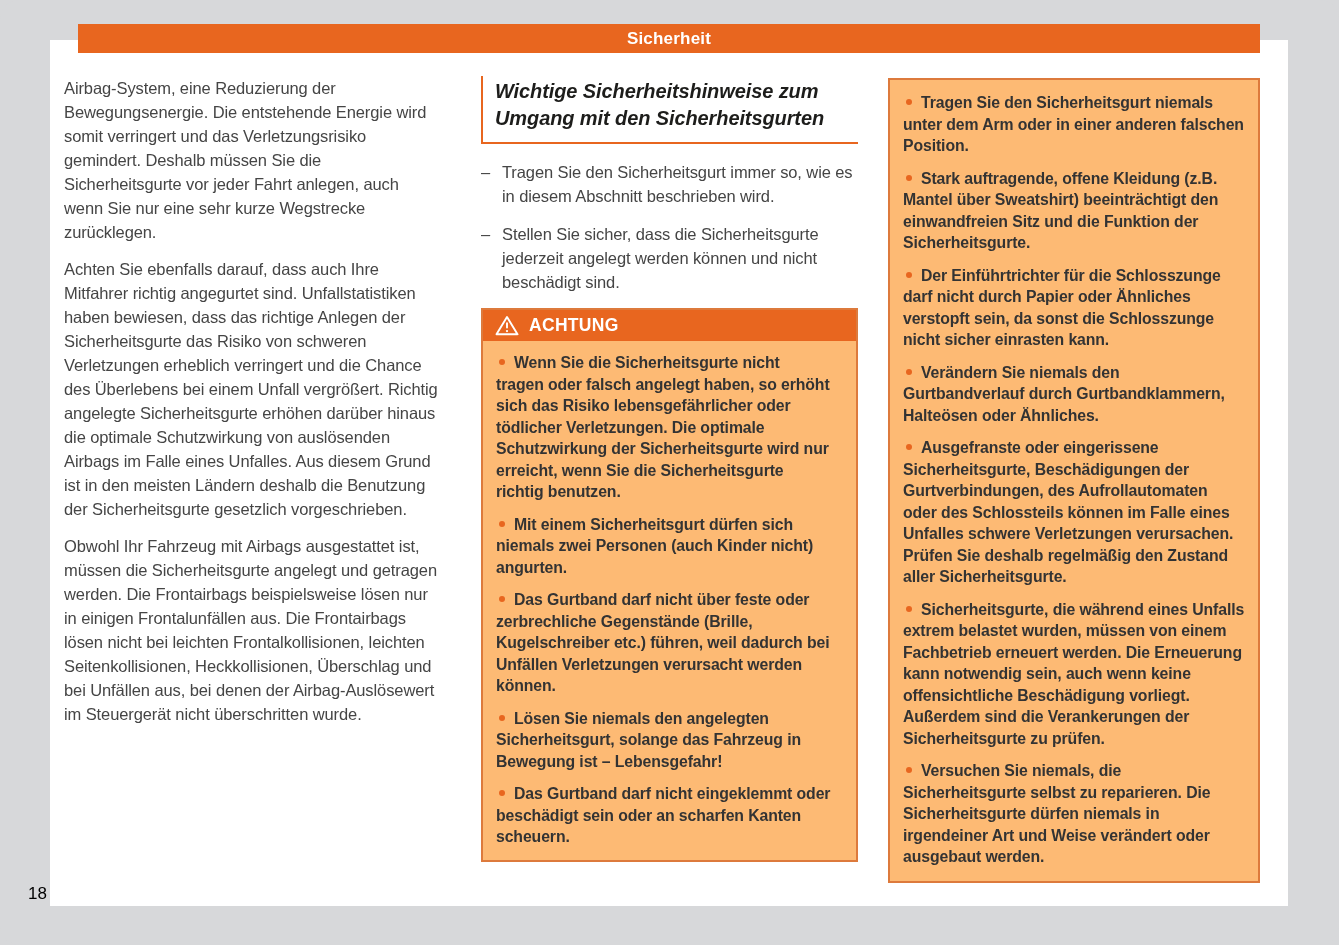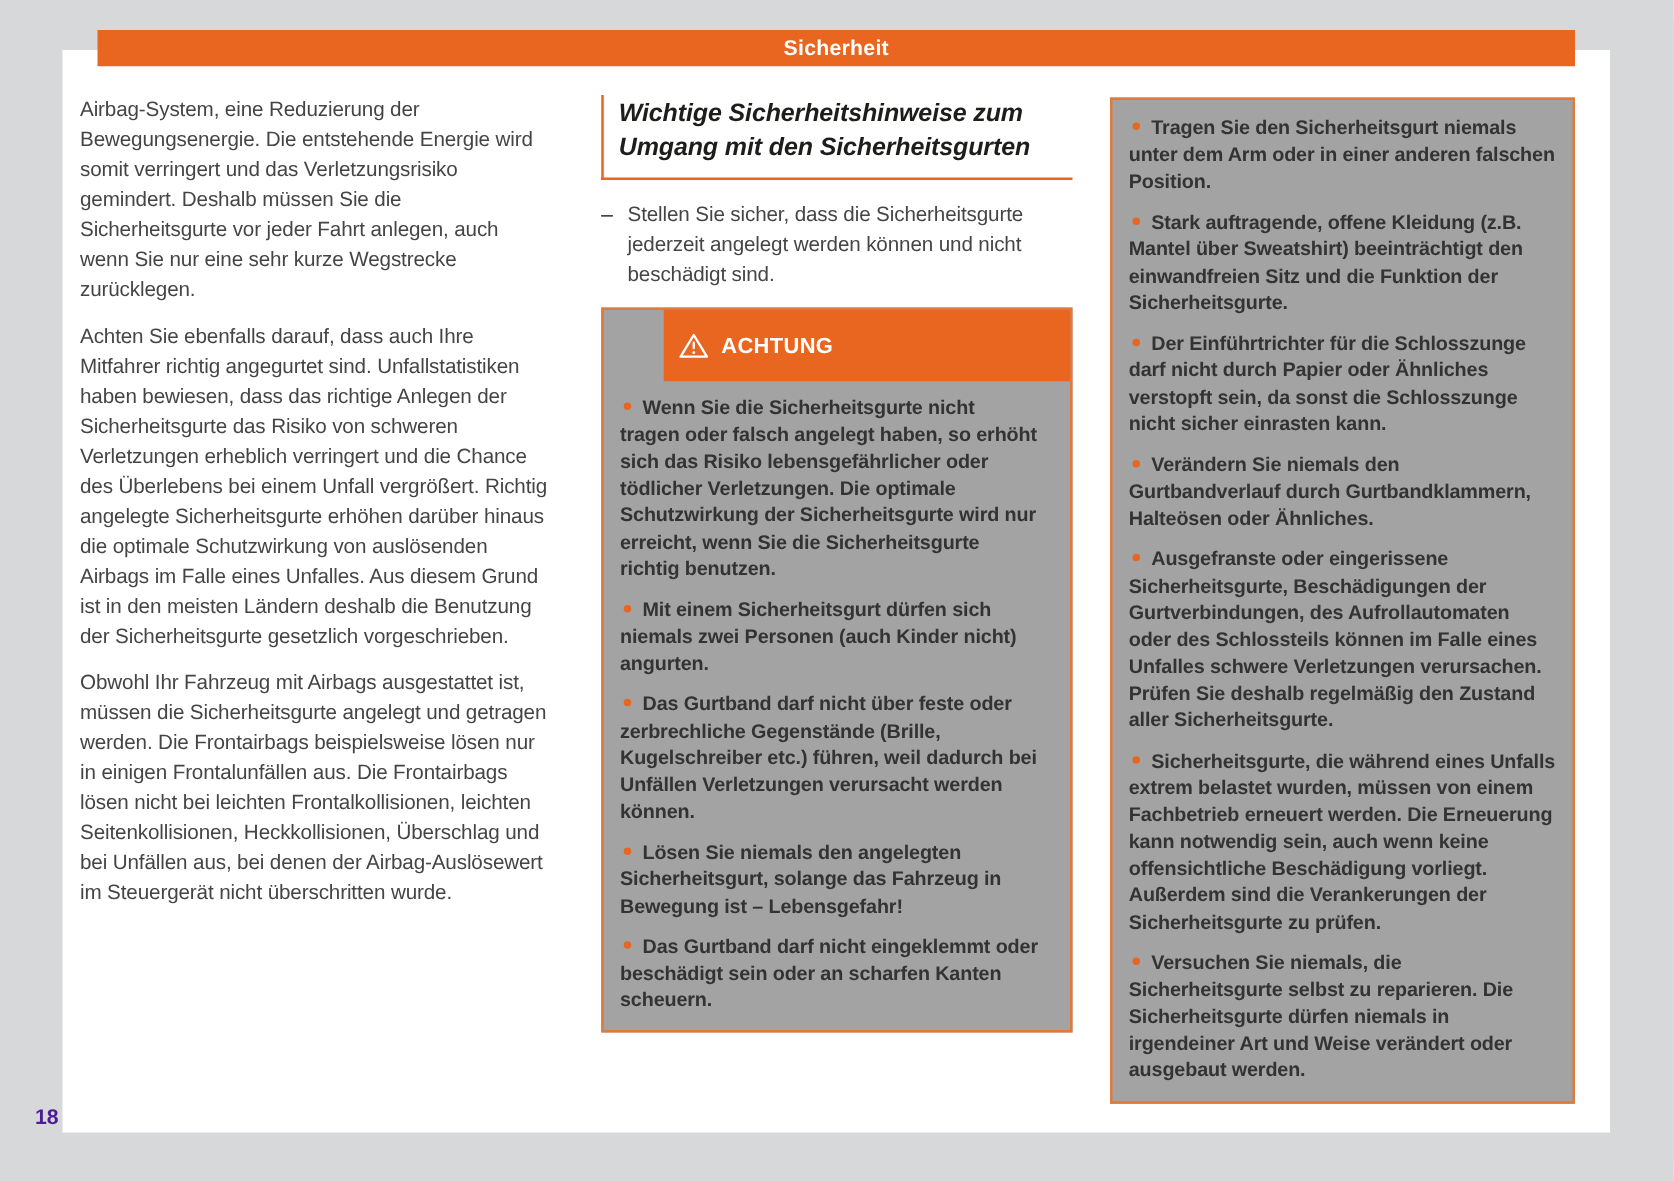--- a/index.html
+++ b/index.html
@@ -54,30 +54,29 @@
     position:relative;
     margin:0 0 14px 0;
     padding-left:21px;
     font-size:16.5px;line-height:24px;
     color:#454545;
   }
   .dash-item .dash{position:absolute;left:0;top:0;}
 
   .warn-box{
     border:2px solid #dd7a3c;
-    background:#a3a3a3;
+    background:#fdba74;
     margin-top:10px;
   }
   .warn-head{
     background:#e8661f;
     color:#ffffff;
     display:flex;align-items:center;
-    padding:17px 12px;
+    padding:4px 12px;
     height:23px;
-    margin-left:48px;
   }
   .warn-icon{display:inline-flex;margin-right:10px;}
   .warn-title{
     font-size:17.5px;font-weight:bold;letter-spacing:0.3px;
   }
   .warn-body{padding:11px 25px 12px 13px;}
   .right-box .warn-body{padding:12px 13px 13px 13px;}
   .bullet{
     margin:0 0 11px 0;
     font-size:15.8px;line-height:21.5px;
@@ -88,22 +87,22 @@
   .dot{
     display:inline-block;
     width:6px;height:6px;border-radius:50%;
     background:#e8661f;
     vertical-align:middle;
     margin:0 9px 3px 3px;
   }
   .page-num{
     position:absolute;
     left:28px;top:884px;
-    font-size:17px;font-weight:bold;
-    color:#4c1d95;
+    font-size:17px;font-weight:normal;
+    color:#000000;
   }
 </style>
 </head>
 <body>
 
 <div class="canvas">
   <div class="sheet"></div>
 
   <div class="header-bar">
     <span>Sicherheit</span>
@@ -112,21 +111,21 @@
   <div class="col col-left">
     <p class="body-par">Airbag-System, eine Reduzierung der Bewegungsenergie. Die entstehende Energie wird somit verringert und das Verletzungsrisiko gemindert. Deshalb müssen Sie die Sicherheitsgurte vor jeder Fahrt anlegen, auch wenn Sie nur eine sehr kurze Wegstrecke zurücklegen.</p>
     <p class="body-par">Achten Sie ebenfalls darauf, dass auch Ihre Mitfahrer richtig angegurtet sind. Unfallstatistiken haben bewiesen, dass das richtige Anlegen der Sicherheitsgurte das Risiko von schweren Verletzungen erheblich verringert und die Chance des Überlebens bei einem Unfall vergrößert. Richtig angelegte Sicherheitsgurte erhöhen darüber hinaus die optimale Schutzwirkung von auslösenden Airbags im Falle eines Unfalles. Aus diesem Grund ist in den meisten Ländern deshalb die Benutzung der Sicherheitsgurte gesetzlich vorgeschrieben.</p>
     <p class="body-par">Obwohl Ihr Fahrzeug mit Airbags ausgestattet ist, müssen die Sicherheitsgurte angelegt und getragen werden. Die Frontairbags beispielsweise lösen nur in einigen Frontalunfällen aus. Die Frontairbags lösen nicht bei leichten Frontalkollisionen, leichten Seitenkollisionen, Heckkollisionen, Überschlag und bei Unfällen aus, bei denen der Airbag-Auslösewert im Steuergerät nicht überschritten wurde.</p>
   </div>
 
   <div class="col col-mid">
     <h2 class="mid-heading">Wichtige Sicherheitshinweise zum Umgang mit den Sicherheitsgurten</h2>
 
     <p class="dash-item">
-      <span class="dash">–</span>
+      <span class="dash">–</span><span>Tragen Sie den Sicherheitsgurt immer so, wie es in diesem Abschnitt beschrieben wird.</span>
     </p>
     <p class="dash-item">
       <span class="dash">–</span><span>Stellen Sie sicher, dass die Sicherheitsgurte jederzeit angelegt werden können und nicht beschädigt sind.</span>
     </p>
 
     <div class="warn-box">
       <div class="warn-head">
         <span class="warn-icon">
           <svg width="24" height="21" viewBox="0 0 24 21" aria-hidden="true">
             <path d="M12 2 L22.5 19.3 L1.5 19.3 Z" fill="none" stroke="#ffffff" stroke-width="1.9" stroke-linejoin="round"></path>

